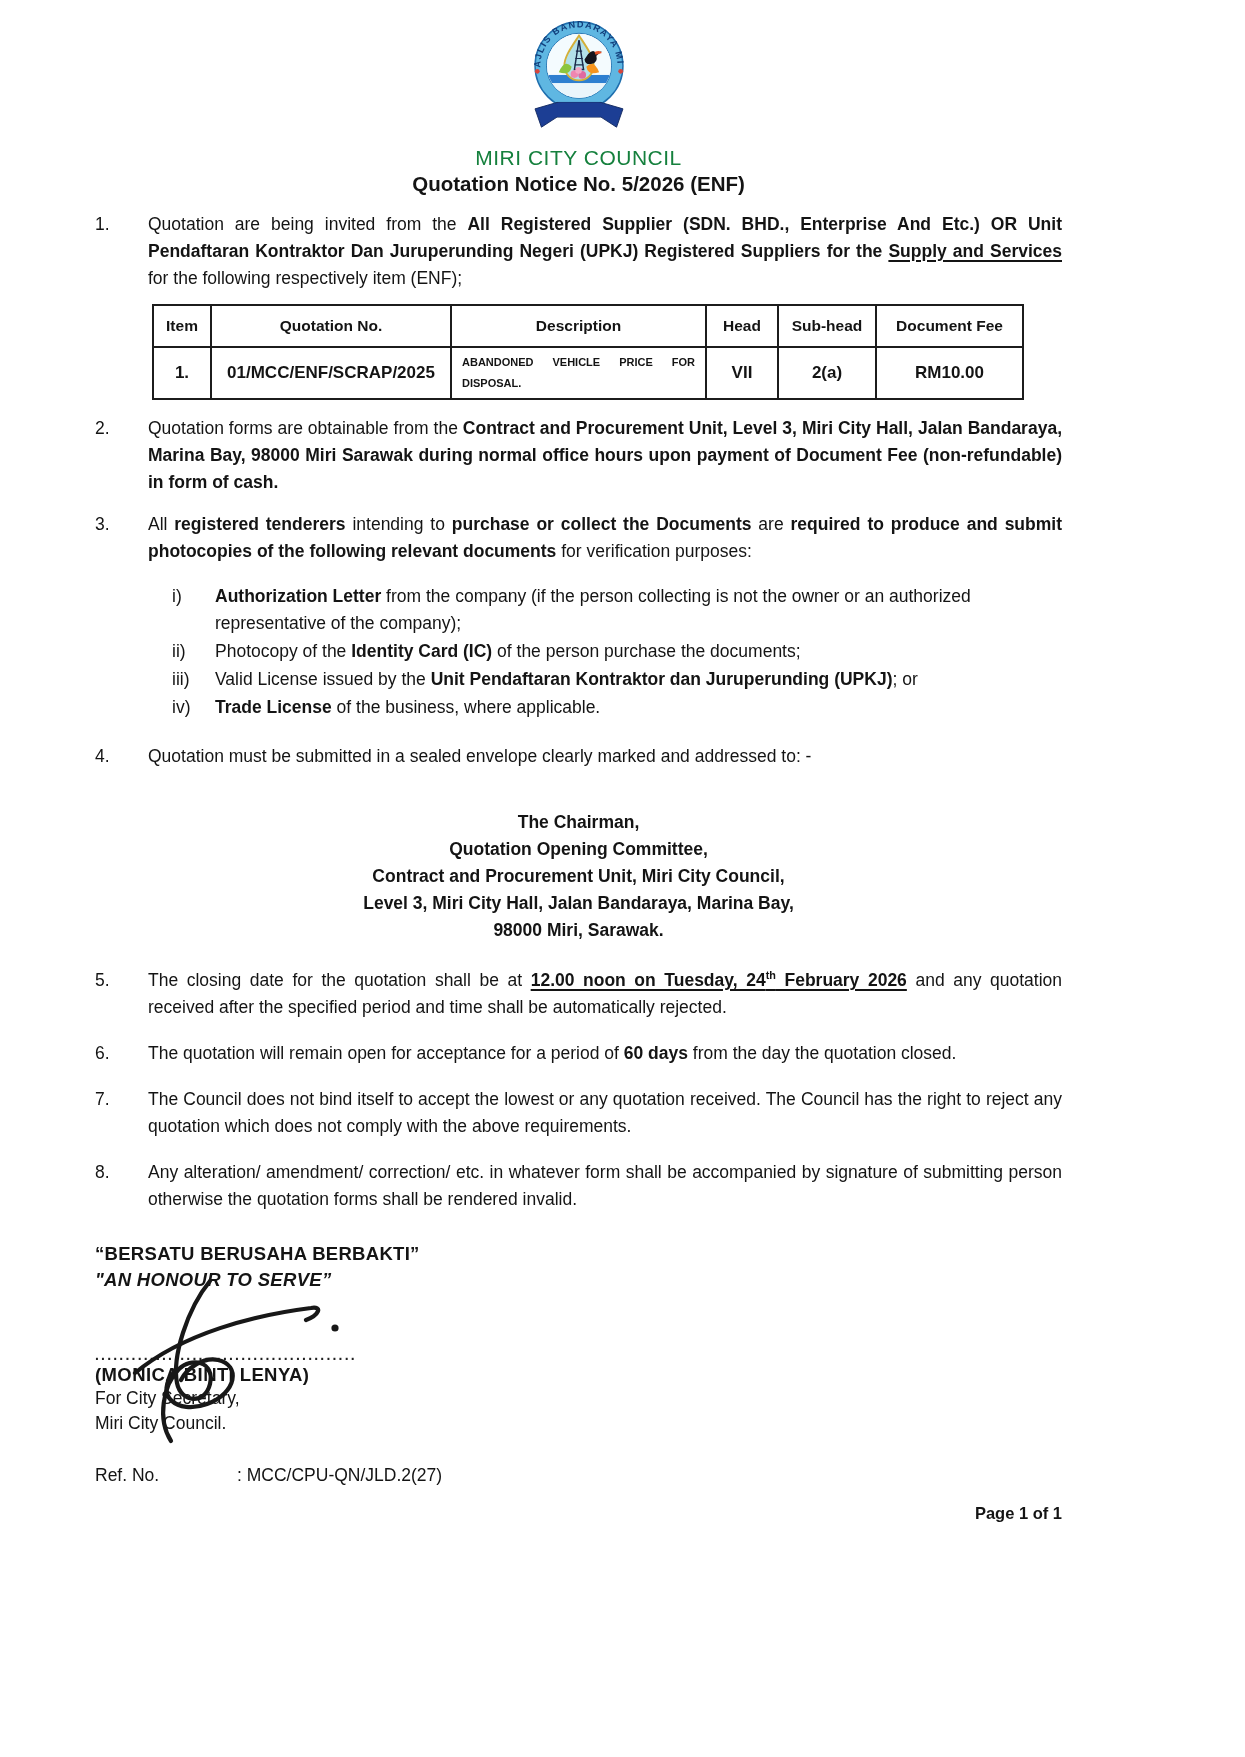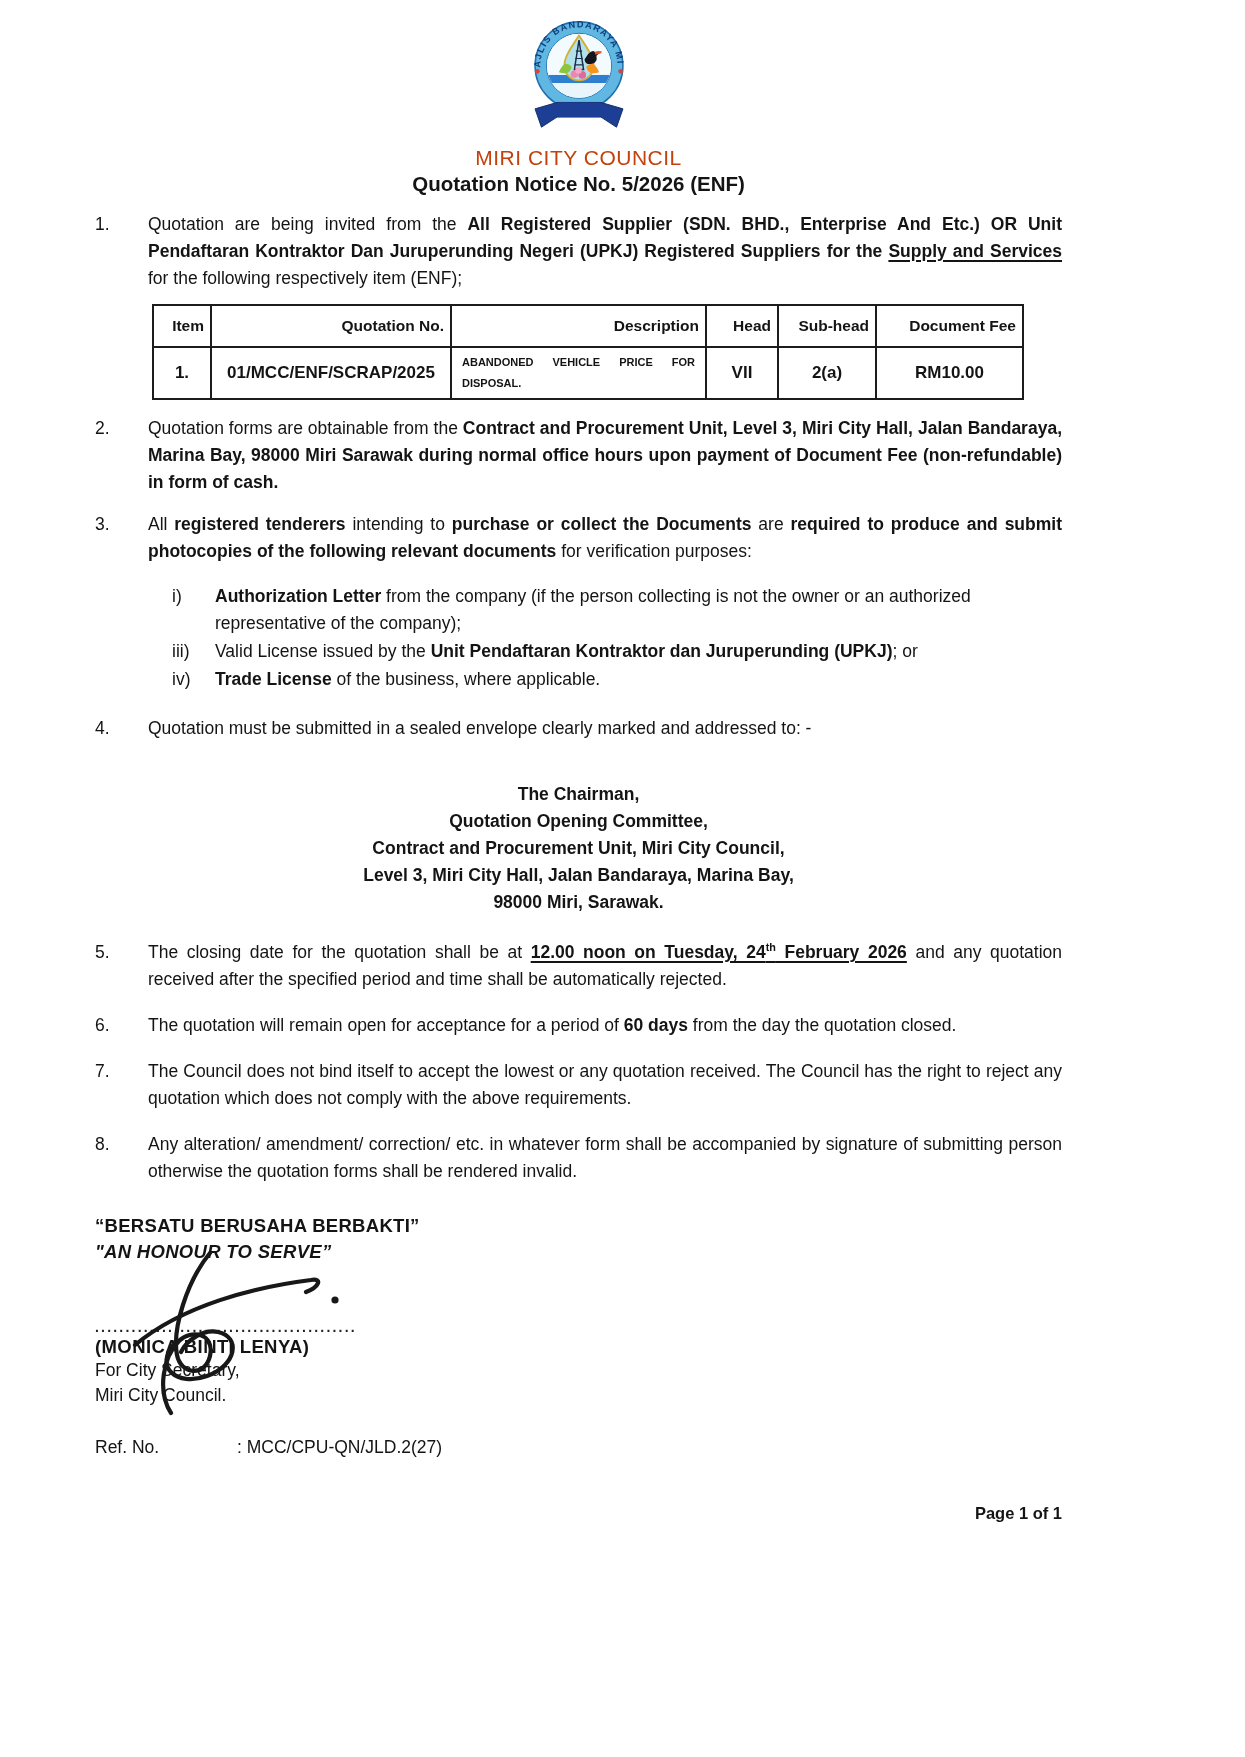--- a/index.html
+++ b/index.html
@@ -7,35 +7,35 @@
   body {
     width:1245px; height:1757px;
     font-family:"Liberation Sans","DejaVu Sans",sans-serif;
     color:#141414; position:relative; overflow:hidden;
   }
   .page { position:relative; height:100%; padding:20px 183px 0 95px; }
 
   
   .doc-header { text-align:center; }
   .emblem { display:inline-block; }
-  .org-name { font-size:21px; font-weight:400; letter-spacing:.5px; margin-top:2px; color:#c2410c; }
+  .org-name { font-size:21px; font-weight:400; letter-spacing:.5px; margin-top:2px; color:#15803d; }
   .notice-title { font-size:20.5px; font-weight:700; margin-top:2px; }
 
   
   .item { display:flex; margin-top:15px; font-size:17.5px; line-height:27px; }
   .item .num { width:53px; flex:none; }
   .item .body { flex:1; text-align:justify; }
   .b { font-weight:700; }
   .u { text-decoration:underline; text-decoration-thickness:2px; text-underline-offset:3px; }
   sup { font-size:.62em; line-height:0; }
 
   
   table.quote-table { border-collapse:collapse; table-layout:fixed; width:870px; margin:12px 0 2px 57px; }
   .quote-table th, .quote-table td { border:2px solid #1c1c1c; font-weight:700; vertical-align:middle; }
-  .quote-table th { font-size:15.5px; height:42px; padding:4px 6px; text-align:right; }
+  .quote-table th { font-size:15.5px; height:42px; padding:4px 6px; text-align:center; }
   .quote-table td { font-size:17px; height:52px; padding:4px 10px; text-align:center; }
   .quote-table td.desc { text-align:justify; font-size:11px; line-height:21px; }
   .quote-table td.qno { font-size:17px; }
 
   
   .sub-list { margin-top:18px; }
   .sub { display:flex; margin-left:77px; font-size:17.5px; line-height:27px; margin-top:1px; }
   .sub .rn { width:43px; flex:none; }
   .sub .sbody { flex:1; }
 
@@ -145,20 +145,24 @@
     <span class="num">3.</span>
     <span class="body"><span>All </span><span class="b">registered tenderers</span><span> intending to </span><span class="b">purchase or collect the Documents</span><span> are </span><span class="b">required to produce and submit photocopies of the following relevant documents</span><span> for verification purposes:</span></span>
   </div>
 
   <div class="sub-list">
     <div class="sub">
       <span class="rn">i)</span>
       <span class="sbody"><span class="b">Authorization Letter</span><span> from the company (if the person collecting is not the owner or an authorized representative of the company);</span></span>
     </div>
     <div class="sub">
+      <span class="rn">ii)</span>
+      <span class="sbody"><span>Photocopy of the </span><span class="b">Identity Card (IC)</span><span> of the person purchase the documents;</span></span>
+    </div>
+    <div class="sub">
       <span class="rn">iii)</span>
       <span class="sbody"><span>Valid License issued by the </span><span class="b">Unit Pendaftaran Kontraktor dan Juruperunding (UPKJ)</span><span>; or</span></span>
     </div>
     <div class="sub">
       <span class="rn">iv)</span>
       <span class="sbody"><span class="b">Trade License</span><span> of the business, where applicable.</span></span>
     </div>
   </div>
 
   <div class="item" style="margin-top:22px">

